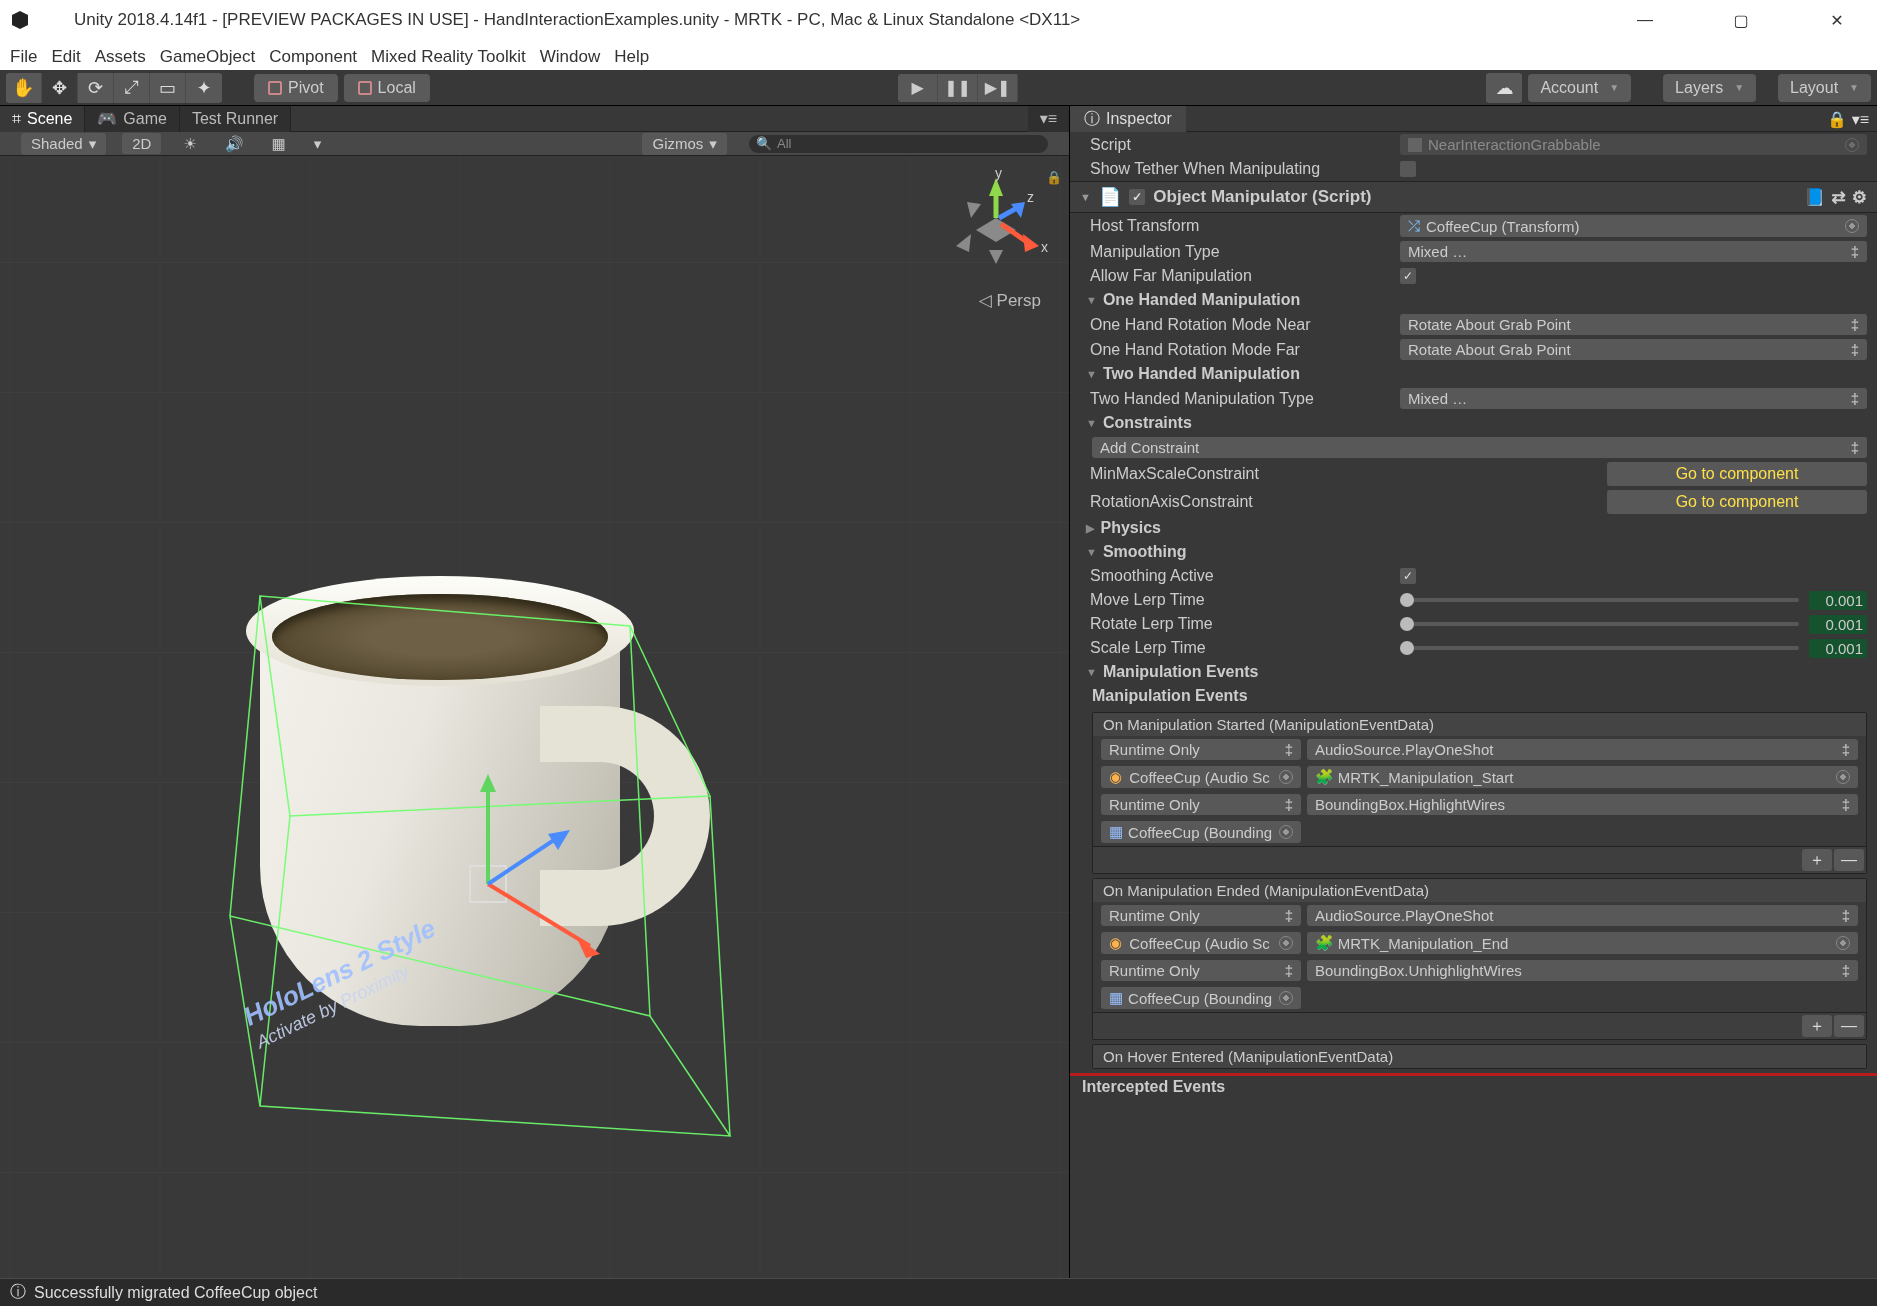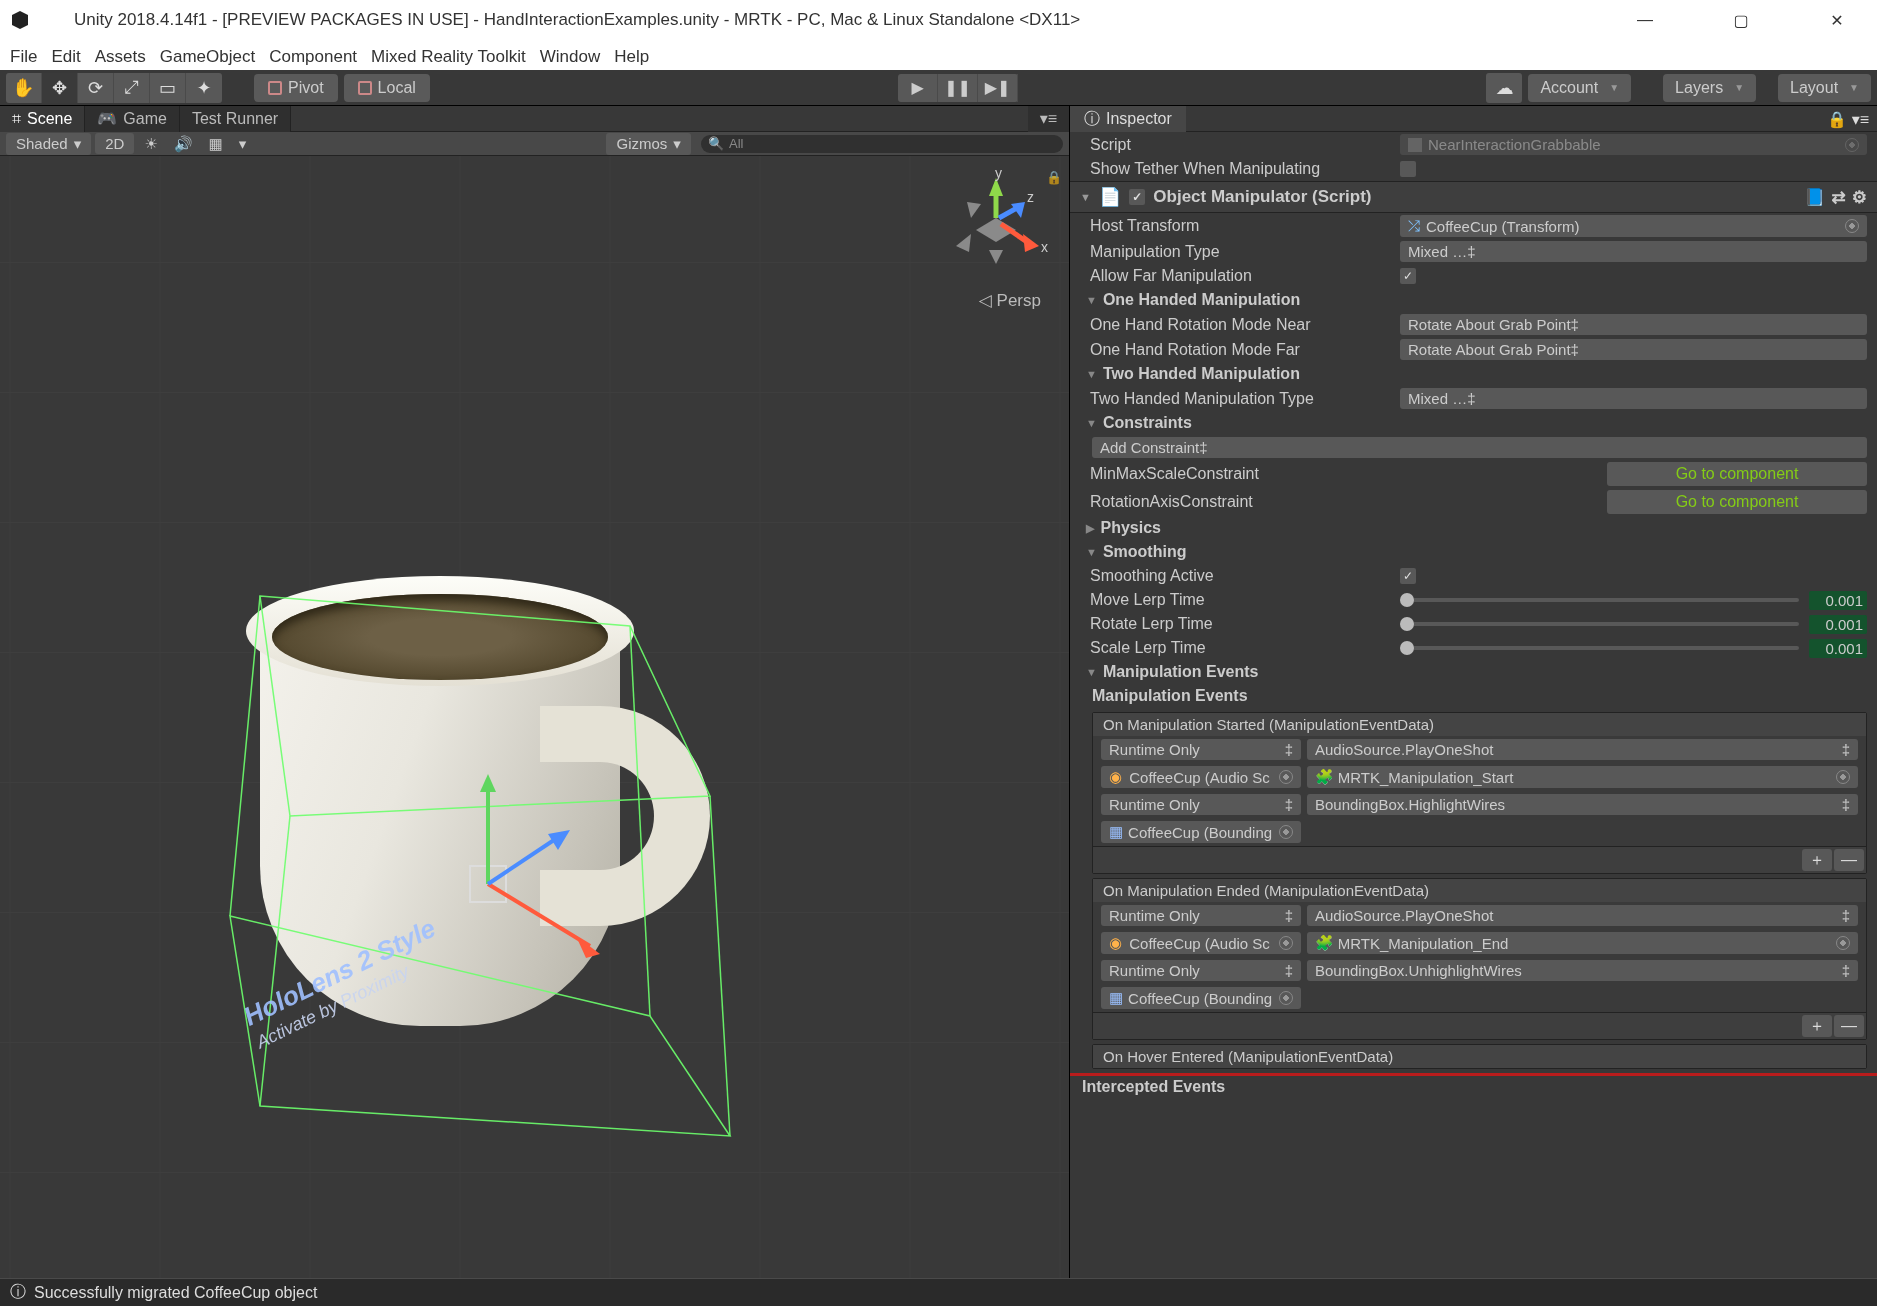--- a/index.html
+++ b/index.html
@@ -20,21 +20,21 @@
 .playgroup { display:flex; background:#585858; border-radius:3px; }
 .playbtn { width:40px; height:28px; display:flex; align-items:center; justify-content:center; color:#ccc; border-right:1px solid #4a4a4a; }
 .ddbtn { height:28px; padding:0 12px; background:#5a5a5a; border-radius:4px; color:#ccc; font-size:16px; display:flex; align-items:center; gap:11px; }
 .ddbtn .caret { font-size:10px; color:#999; }
 .content { flex:1; display:flex; }
 .leftpane { flex:1; display:flex; flex-direction:column; background:#383838; position:relative; }
 .tabstrip { height:26px; display:flex; align-items:center; border-bottom:1px solid #222; }
 .tab { height:26px; padding:0 12px; display:flex; align-items:center; gap:6px; font-size:16px; color:#bbb; border-right:1px solid #222; }
 .tab.active { background:#383838; color:#fff; }
 .tab.inactive { background:#2f2f2f; }
-.scenetoolbar { height:24px; background:#484848; border-bottom:1px solid #222; display:flex; align-items:center; padding:0 6px; gap:4px; font-size:15px; color:#ccc; }
+.scenetoolbar { height:24px; background:#484848; border-bottom:1px solid #222; display:flex; align-items:center; padding:0 21px; gap:16px; font-size:15px; color:#ccc; }
 .dd { background:#585858; padding:2px 10px; border-radius:3px; display:flex; align-items:center; gap:6px; font-size:15px; }
 .iconitem { padding:2px 6px; color:#ccc; }
 .searchbox { flex:1; background:#303030; border-radius:10px; height:18px; margin-left:6px; padding:0 8px; font-size:13px; color:#888; display:flex; align-items:center; }
 .viewport { flex:1; background:#393939; position:relative; overflow:hidden; }
 .grid { position:absolute; inset:0; background:
   linear-gradient(#4a4a4a 1px,transparent 1px) 0 50%/100% 130px,
   linear-gradient(90deg,#4a4a4a 1px,transparent 1px) 50% 0/150px 100%; opacity:.35; pointer-events:none;}
 .cup { position:absolute; left:260px; top:440px; }
 .cupbody { width:360px; height:430px; border-radius:50px 50px 160px 160px; background:linear-gradient(110deg,#f4f2ec 0%,#e9e7df 40%,#c6c3b9 80%,#b3b0a4 100%); position:relative; }
 .cupbody::before { content:""; position:absolute; top:-20px; left:-14px; width:388px; height:110px; border-radius:50%; background:linear-gradient(#fdfdf8,#e4e0d4); }
@@ -56,25 +56,25 @@
 .inspector::-webkit-scrollbar-thumb { background:#585858; border-radius:3px; }
 .row { display:flex; align-items:center; padding:2px 10px 2px 20px; min-height:24px; gap:10px; }
 .row .label { flex:0 0 300px; white-space:nowrap; overflow:hidden; text-overflow:ellipsis; }
 .comp-header { background:#3e3e3e; border-top:1px solid #222; border-bottom:1px solid #222; display:flex; align-items:center; padding:4px 10px; gap:8px; font-weight:bold; font-size:17px; }
 .comp-header .triangle { font-size:11px; color:#999; }
 .comp-header .icons { margin-left:auto; display:flex; gap:6px; color:#ccc; }
 .section { padding:3px 10px 3px 16px; font-weight:bold; display:flex; align-items:center; gap:6px; }
 .section .tri { font-size:11px; color:#888; }
 .objfield { flex:1; background:#585858; border-radius:3px; padding:2px 8px; display:flex; align-items:center; gap:6px; font-size:15px; }
 .objfield .dot { width:14px; height:14px; border:1px solid #888; border-radius:50%; margin-left:auto; background:radial-gradient(#999 30%,transparent 31%); }
-.ddfield { flex:1; background:#585858; border-radius:3px; padding:2px 8px; display:flex; align-items:center; font-size:15px; color:#ccc; }
+.ddfield { flex:1; background:#585858; border-radius:3px; padding:2px 8px; display:flex; align-items:center; justify-content:space-between; font-size:15px; color:#ccc; }
 .checkbox { width:16px; height:16px; background:#585858; border-radius:2px; display:flex; align-items:center; justify-content:center; }
 .checkbox.checked::after { content:"✓"; color:#ddd; font-size:12px; }
 .rowfill { flex:1; }
-.btn { flex:1; background:#585858; border-radius:3px; padding:3px 10px; text-align:center; font-size:16px; color:#84cc16; }
+.btn { flex:1; background:#585858; border-radius:3px; padding:3px 10px; text-align:center; font-size:16px; color:#fde047; }
 .slider { display:flex; align-items:center; flex:1; gap:10px; }
 .slidertrack { flex:1; height:4px; background:#585858; border-radius:2px; position:relative; }
 .sliderthumb { position:absolute; left:0; top:-5px; width:14px; height:14px; border-radius:50%; background:#bbb; }
 .sliderval { width:58px; background:#14532d; text-align:right; padding:1px 4px; border-radius:2px; font-size:15px; }
 .eventbox { margin:4px 10px 4px 22px; background:#3a3a3a; border:1px solid #222; border-radius:2px; }
 .eventtitle { background:#444; padding:3px 10px; font-size:15px; color:#ccc; }
 .eventrow { display:flex; gap:6px; padding:3px 8px; }
 .eventcell { background:#585858; border-radius:3px; padding:2px 8px; font-size:15px; flex:1; display:flex; align-items:center; white-space:nowrap; overflow:hidden; text-overflow:ellipsis; }
 .eventcell.small { flex:0 0 200px; justify-content:space-between; }
 .eventcell .dot2 { width:14px; height:14px; border:1px solid #888; border-radius:50%; margin-left:6px; flex-shrink:0; background:radial-gradient(#999 30%,transparent 31%); }

